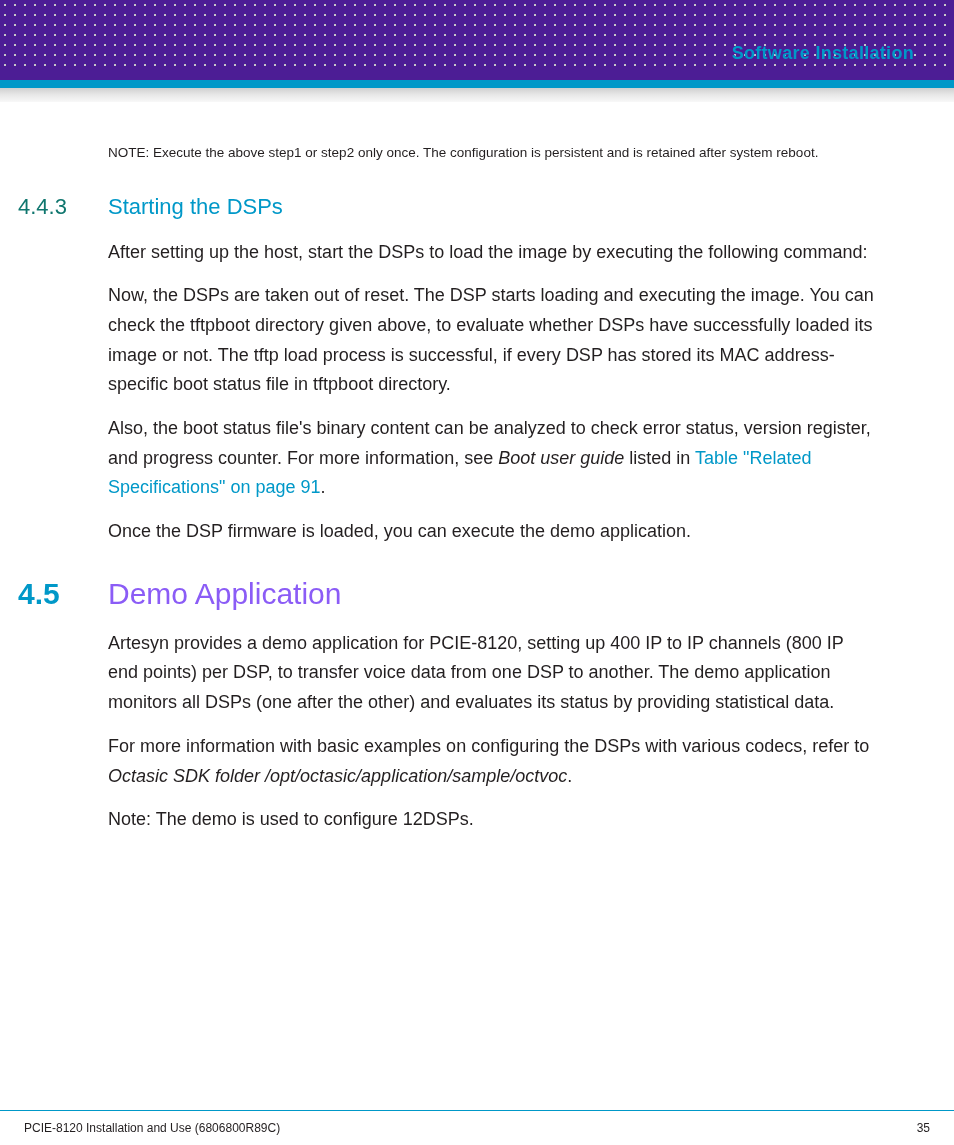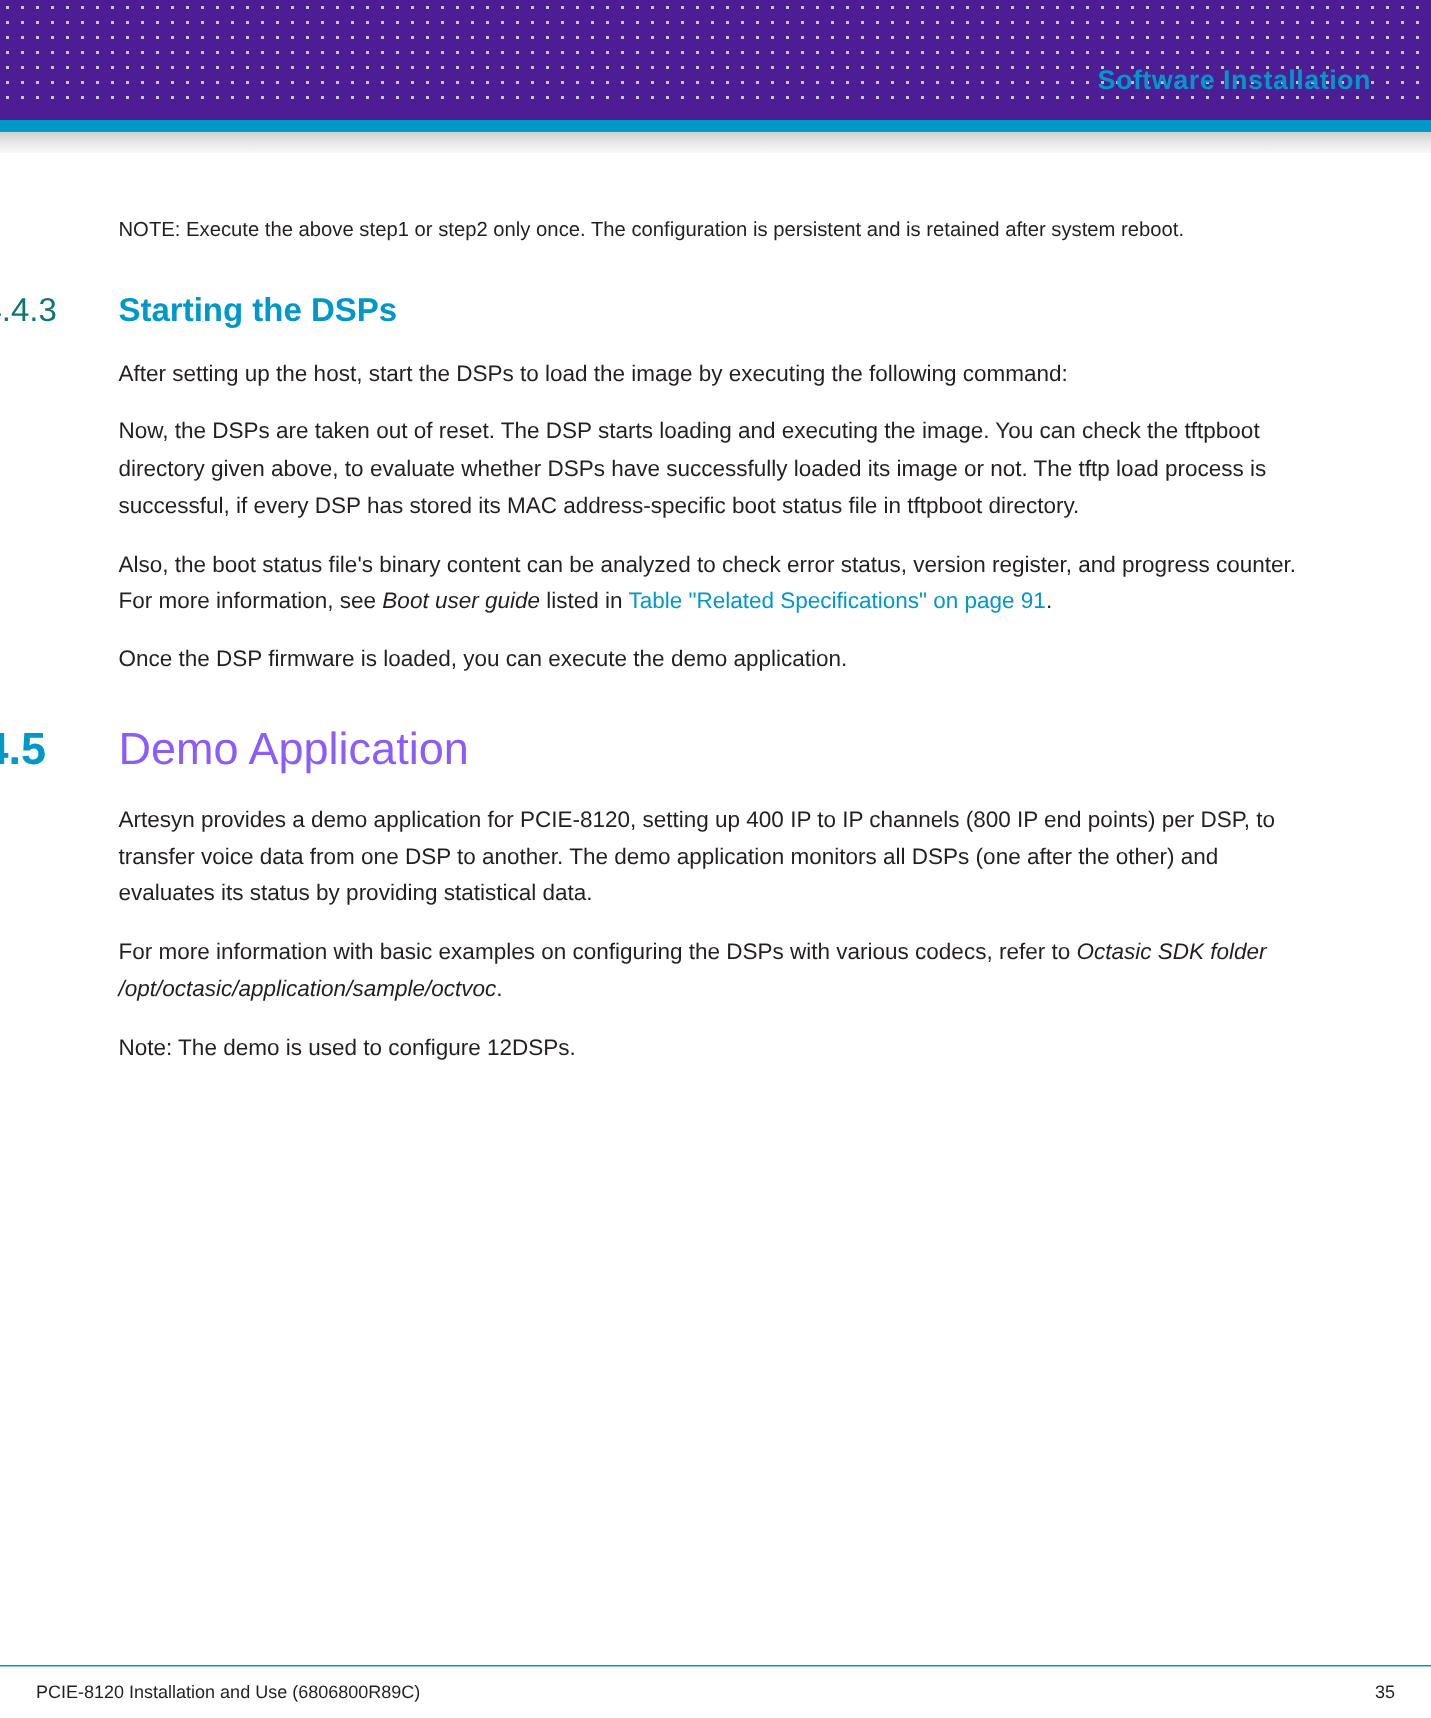--- a/index.html
+++ b/index.html
@@ -51,21 +51,21 @@
     }
 
     .gray-bar {
       width: 100%;
       height: 14px;
       background: linear-gradient(to bottom, #d0d0d0, #e8e8e8, #f8f8f8);
     }
 
     
     .content {
-      padding: 20px 80px 60px 79px;
+      padding: 20px 80px 60px 108px;
     }
 
     .note-text {
       font-size: 13.5px;
       line-height: 1.6;
       color: #231f20;
       margin-top: 20px;
       margin-bottom: 30px;
     }
 
@@ -81,26 +81,26 @@
       font-weight: normal;
       color: #0f766e;
       min-width: 90px;
       margin-top: 0;
       flex-shrink: 0;
       margin-left: -90px;
     }
 
     .section-title {
       font-size: 22px;
-      font-weight: bold;
+      font-weight: normal;
       color: #0098c8;
     }
 
     .section-body {
-      font-size: 15px;
+      font-size: 18px;
       line-height: 1.65;
       color: #231f20;
       margin-bottom: 14px;
     }
 
     .firmware-line {
       font-size: 13.5px;
       line-height: 1.65;
       color: #231f20;
       margin-bottom: 14px;

